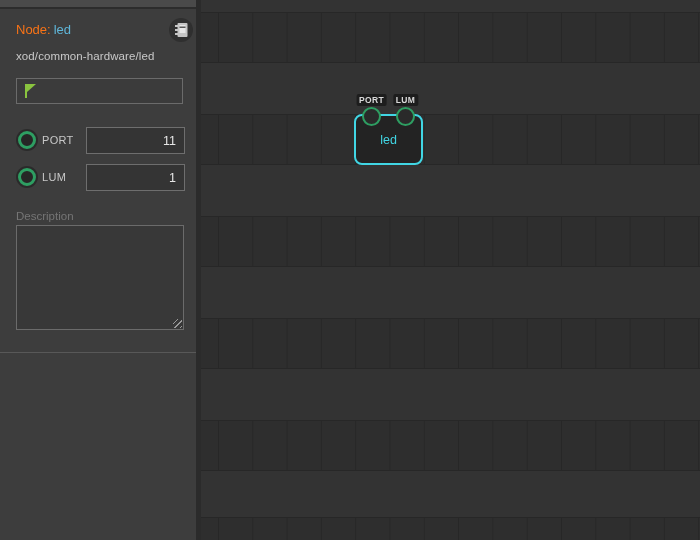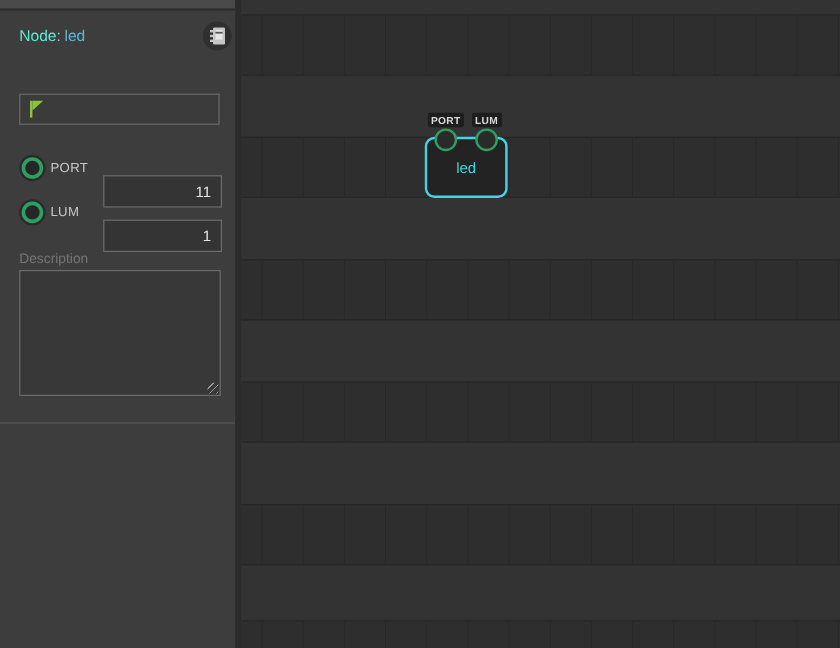--- a/index.html
+++ b/index.html
@@ -60,21 +60,21 @@
   }
   .sidebar-gutter {
     position: absolute; right: 0; top: 0; width: 5px; height: 540px;
     background: #2b2b2b;
   }
   .topbar {
     position: absolute; left: 0; top: 0; width: 196px; height: 9px;
     background: #4a4a4a; border-bottom: 2px solid #2c2c2c;
   }
   .insp-header { position: absolute; left: 16px; top: 22px; font-size: 13px; }
-  .insp-header .hdr-label { color: #5eead4; }
+  .insp-header .hdr-label { color: #f97316; }
   .insp-header .hdr-name  { color: #5fb6d9; margin-left: 3px; }
   .docs-btn {
     position: absolute; left: 169px; top: 18px; width: 24px; height: 24px;
     border-radius: 50%; background: #2f2f2f; border: none; cursor: pointer;
     display: flex; align-items: center; justify-content: center;
   }
   .patch-path {
     position: absolute; left: 16px; top: 50px;
     color: #c9c9c9; font-size: 11.5px; letter-spacing: 0.1px;
   }
@@ -99,21 +99,21 @@
     border: 3px solid #2e9e62; background: #262626;
     box-shadow: 0 0 0 2px rgba(0,0,0,0.3);
   }
   .pin-row-label {
     position: absolute; color: #c8c8c8; font-size: 11px; letter-spacing: 0.3px;
   }
   .pin-input {
     position: absolute; left: 86px; width: 99px; height: 27px;
     background: #343434; border: 1px solid #6e6e6e; color: #e6e6e6;
     font-family: "Liberation Sans", sans-serif; font-size: 12.5px;
-    text-align: right; padding-right: 8px; outline: none; margin-top: 19px;
+    text-align: right; padding-right: 8px; outline: none;
   }
   .row-port .pin-row-icon  { left: 18px; top: 131px; }
   .row-port .pin-row-label { left: 42px; top: 134px; }
   .row-port .pin-input     { top: 127px; }
   .row-lum  .pin-row-icon  { left: 18px; top: 168px; }
   .row-lum  .pin-row-label { left: 42px; top: 171px; }
   .row-lum  .pin-input     { top: 164px; }
   .desc-label {
     position: absolute; left: 16px; top: 210px;
     color: #757575; font-size: 11.5px;
@@ -169,20 +169,21 @@
           <rect x="1" y="3" width="4" height="2" fill="#c4c4c4"></rect>
           <rect x="1" y="7" width="4" height="2" fill="#c4c4c4"></rect>
           <rect x="1" y="11" width="4" height="2" fill="#c4c4c4"></rect>
           <rect x="3.5" y="1" width="10" height="14" rx="1" fill="#c4c4c4"></rect>
           <rect x="5.5" y="3" width="6" height="8" fill="#e6e6e6"></rect>
           <rect x="5.5" y="4.5" width="6" height="1.5" fill="#555555"></rect>
         </svg>
       </span>
     </button>
 
+    <div class="patch-path">xod/common-hardware/led</div>
 
     <div class="label-box">
       <span class="flag"></span>
     </div>
 
     <div class="row-port">
       <span class="pin-row-icon"></span>
       <span class="pin-row-label">PORT</span>
       <input class="pin-input" type="text" value="11" style="">
     </div>

